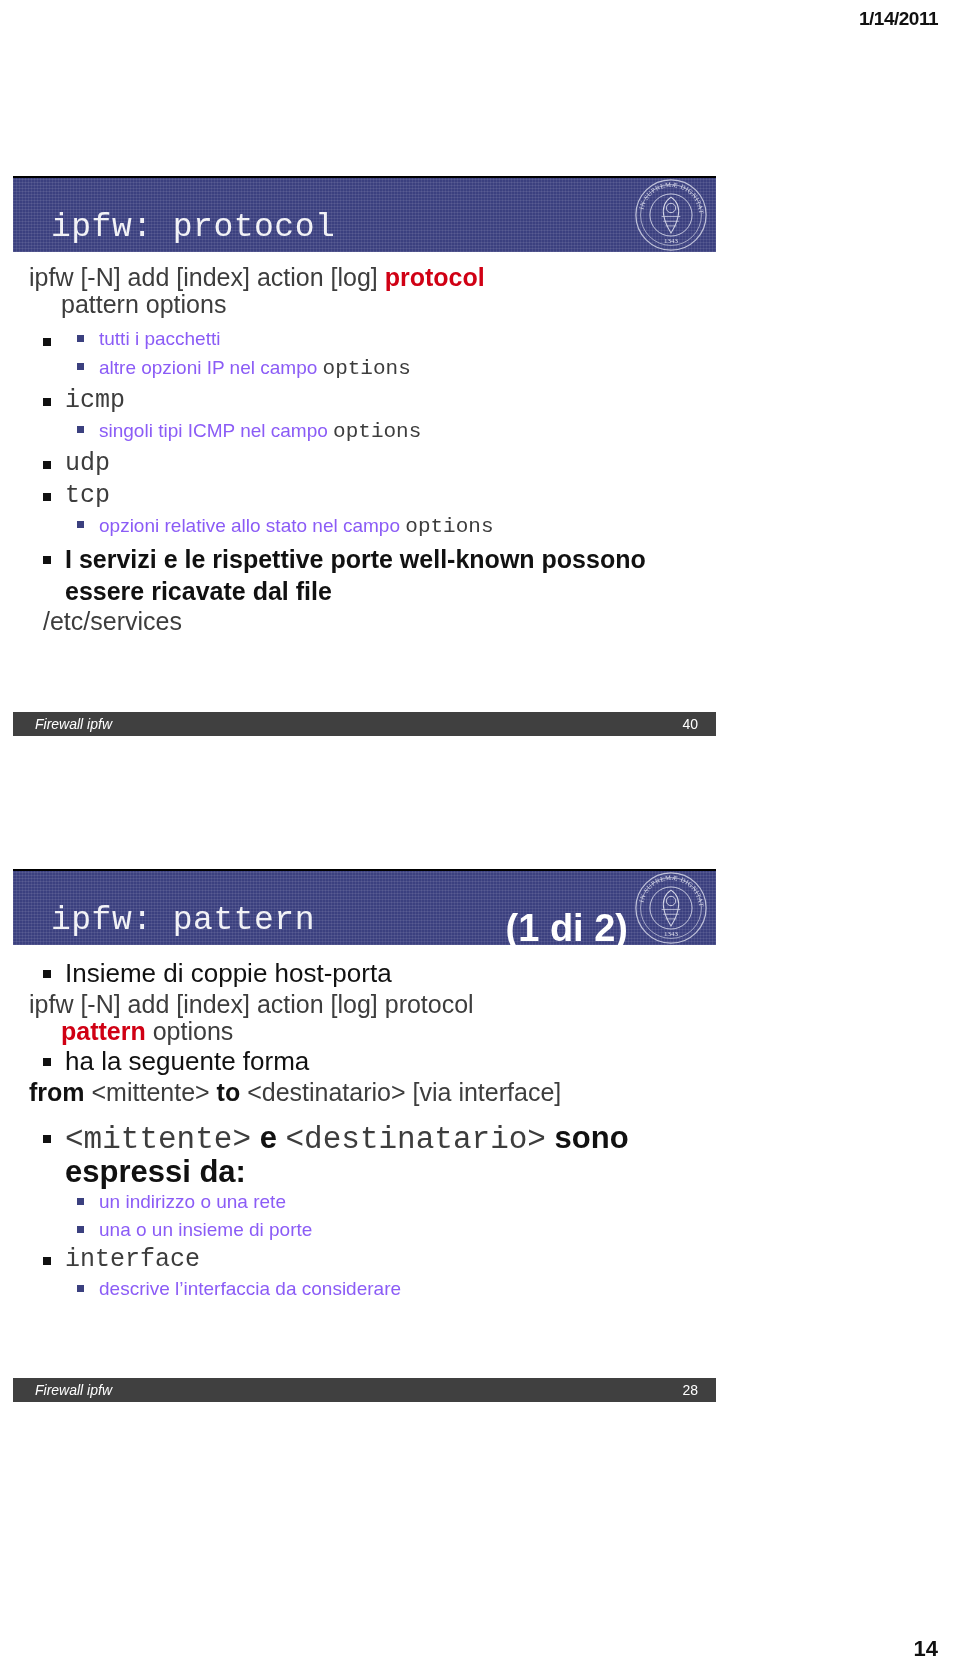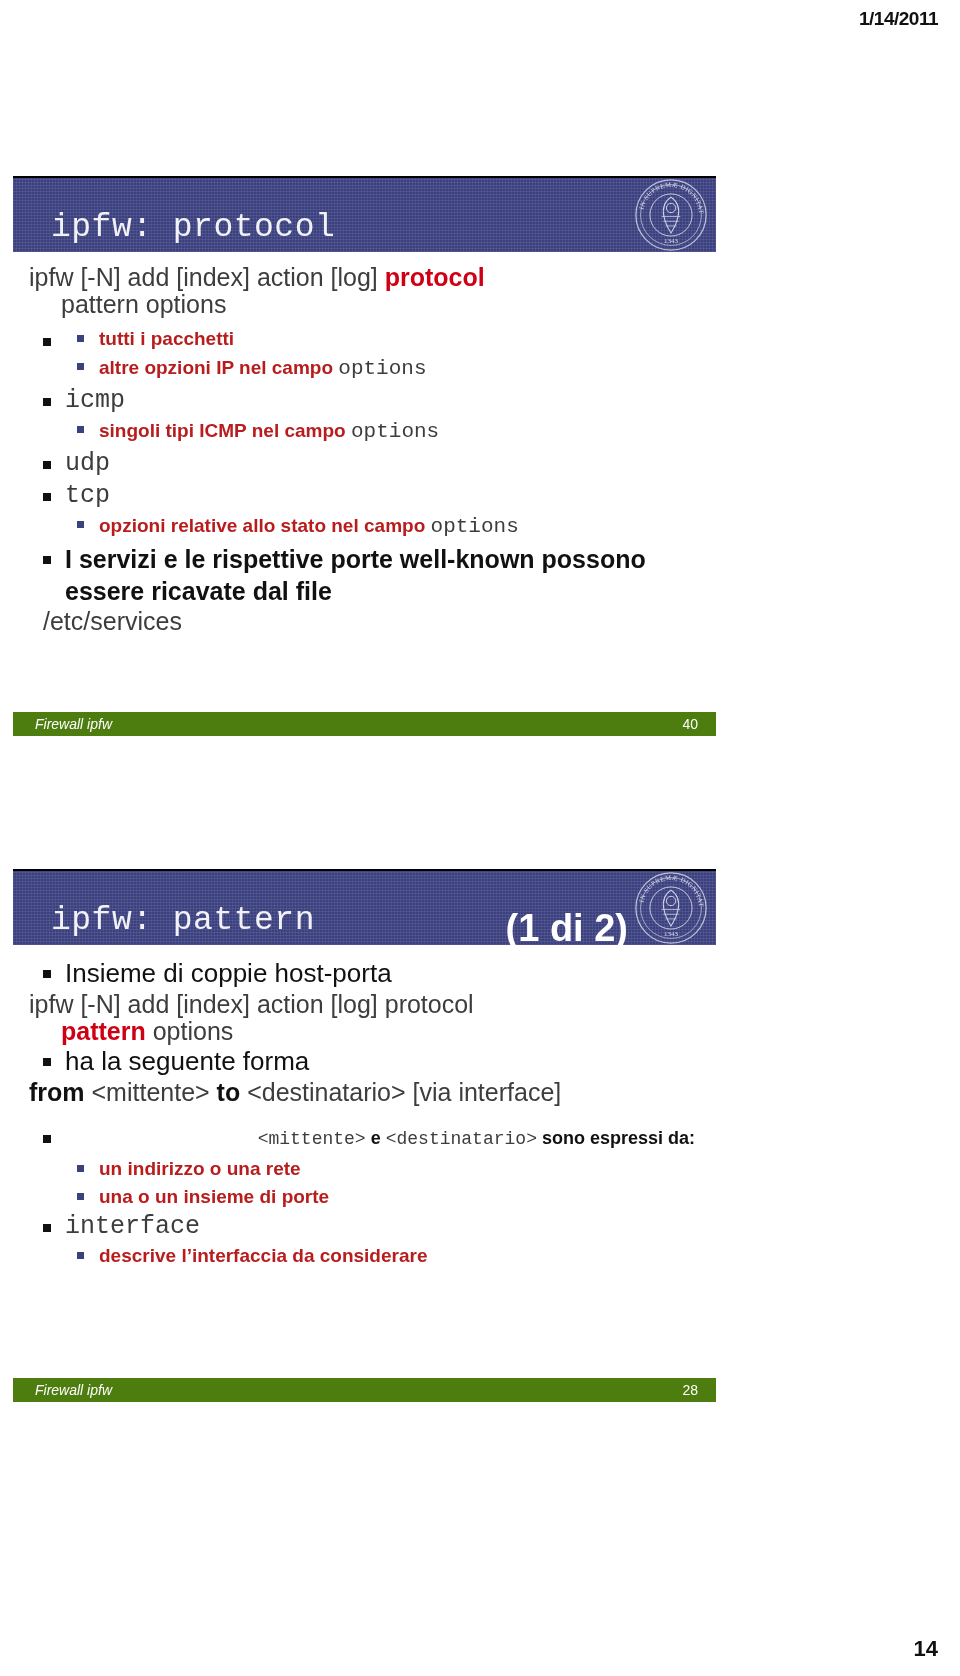--- a/index.html
+++ b/index.html
@@ -98,21 +98,21 @@
     height: calc(100% - 74px - 26px);
     box-sizing: border-box;
   }
 
   .slide-footer {
     position: absolute;
     left: 0;
     right: 0;
     bottom: 0;
     height: 24px;
-    background: #4d7c0f;
+    background: #404040;
     color: #ffffff;
   }
   .footer-label {
     position: absolute;
     left: 22px;
     top: 3px;
     font-family: "Liberation Sans", sans-serif;
     font-style: italic;
     font-size: 14px;
     line-height: 18px;
@@ -183,45 +183,44 @@
     background: #3b407f;
   }
   .t-mono-lg {
     font-family: "Liberation Mono", monospace;
     font-size: 25px;
     line-height: 31px;
     color: #3d3d3d;
   }
   .t-sans-bold {
     font-family: "Liberation Sans", sans-serif;
-    font-weight: 700;
+    font-weight: 400;
     font-size: 19px;
     line-height: 27px;
-    color: #b91c1c;
+    color: #8b5cf6;
     text-align: right;
   }
   .t-sans-lg {
     font-family: "Liberation Sans", sans-serif;
     font-weight: 700;
     font-size: 25px;
     line-height: 32px;
     color: #111111;
   }
   .t-sans-reg-lg {
     font-family: "Liberation Sans", sans-serif;
     font-weight: 400;
     font-size: 26px;
     line-height: 33px;
     color: #111111;
   }
   .t-mixed {
-    font-size: 18px;
+    font-size: 31px;
     line-height: 32px;
     color: #111111;
-    text-align: right;
   }
   .t-mixed .m {
     font-family: "Liberation Mono", monospace;
     color: #3d3d3d;
     font-weight: 400;
   }
   .t-mixed .s {
     font-family: "Liberation Sans", sans-serif;
     font-weight: 700;
     color: #111111;

